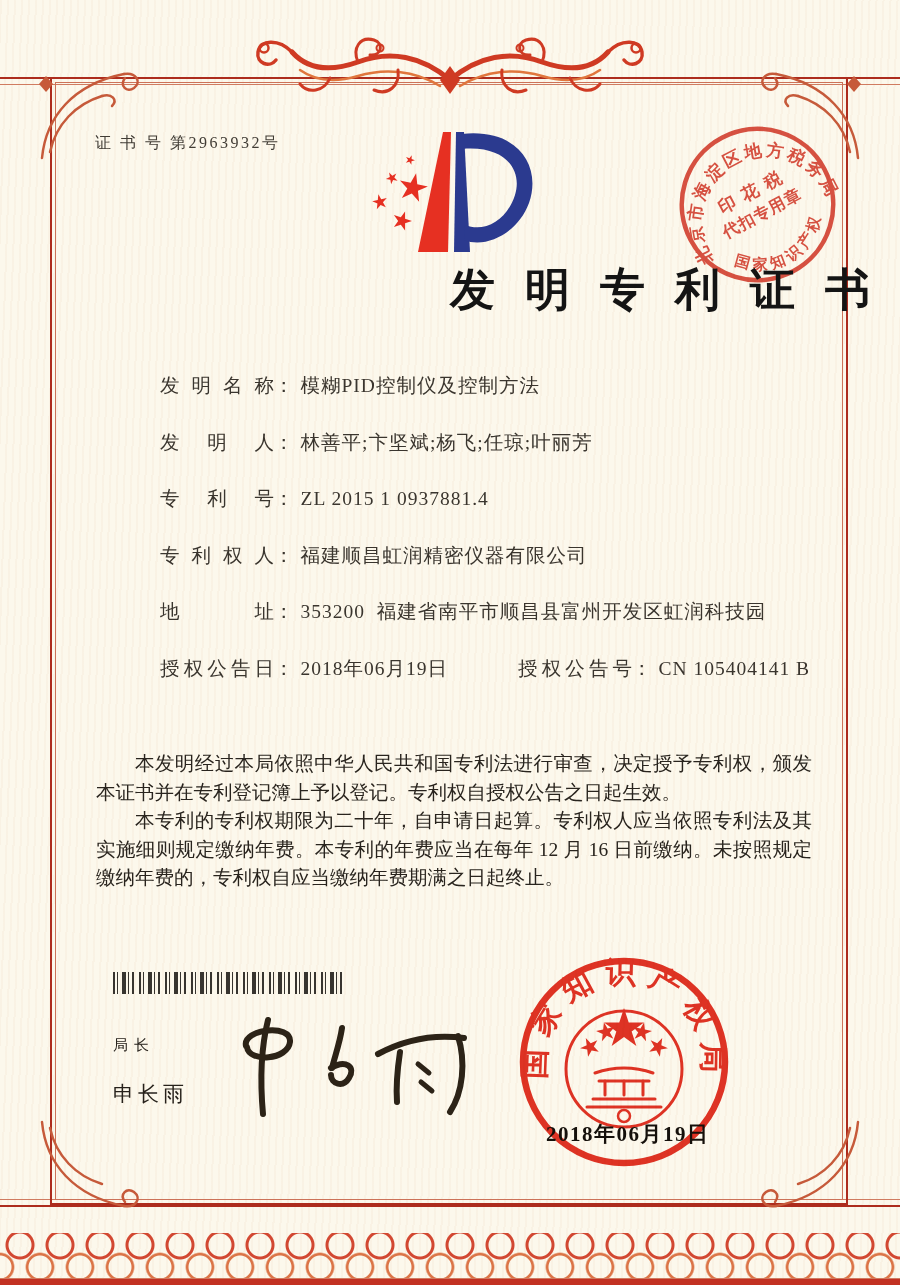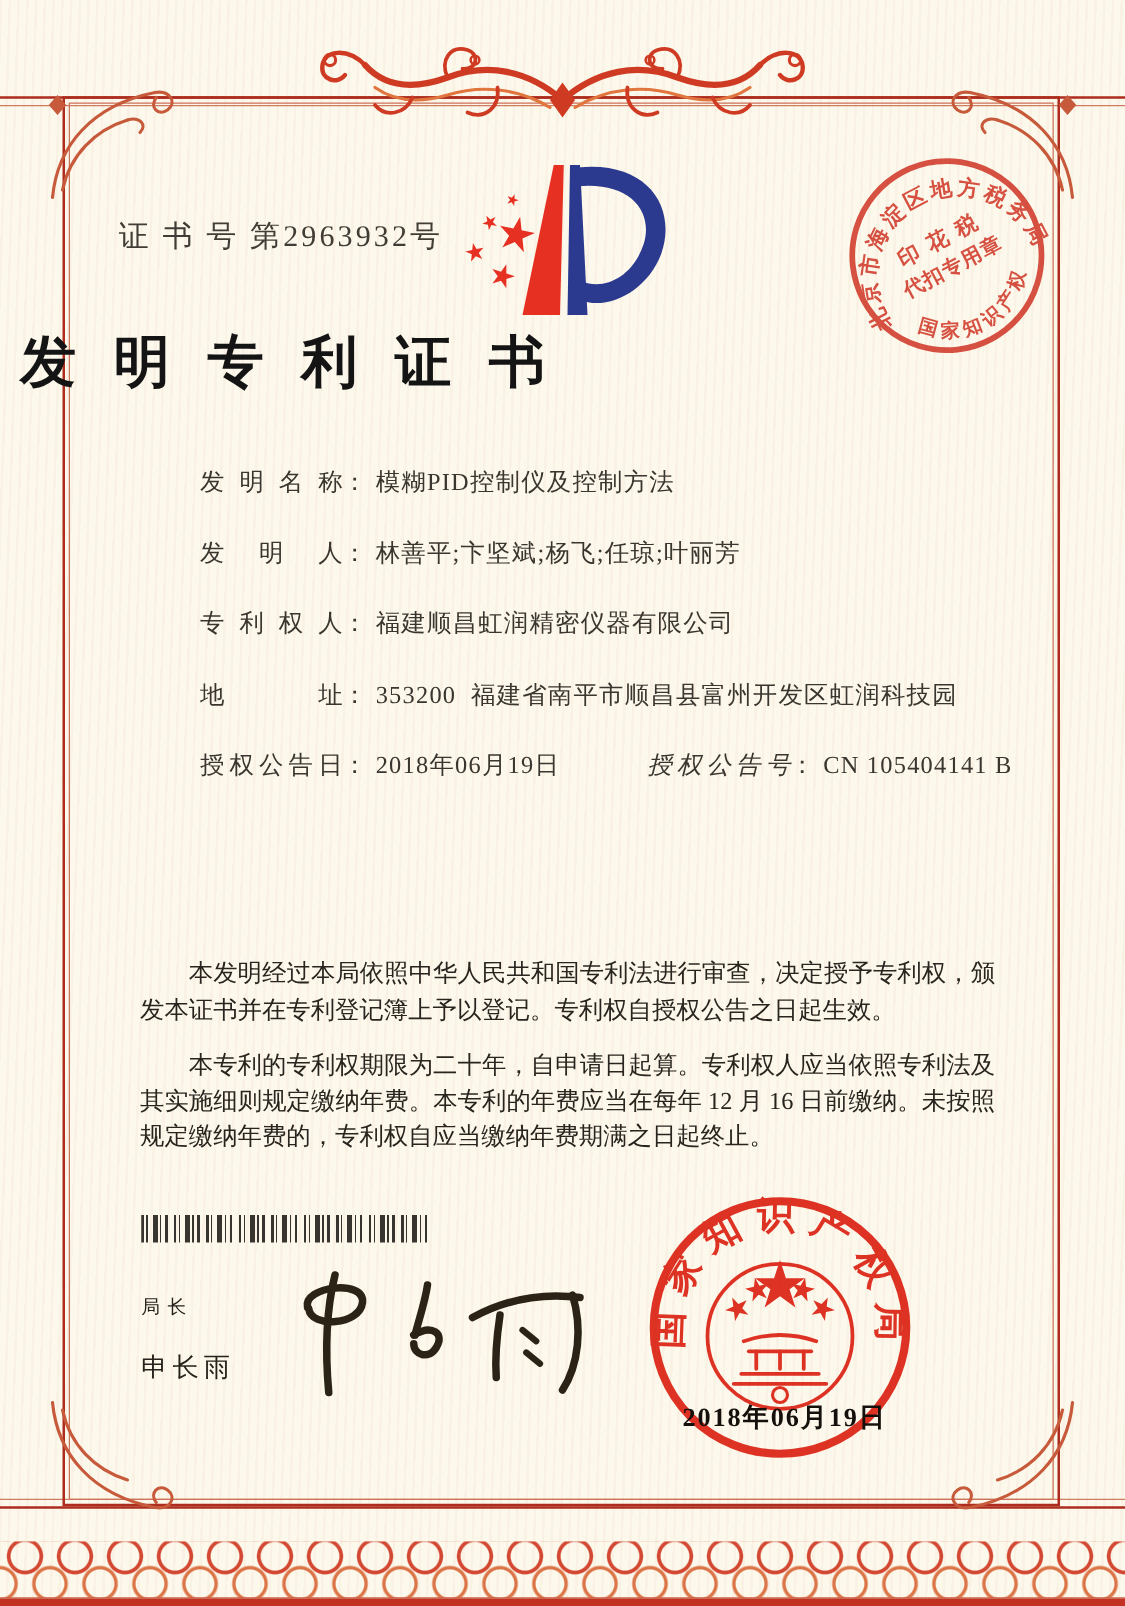--- a/index.html
+++ b/index.html
@@ -23,32 +23,32 @@
       radial-gradient(circle at 20px 12px, rgba(255,255,255,0) 11px, #cf3a23 12px, #cf3a23 14px, rgba(255,255,255,0) 15px),
       radial-gradient(circle at 0px 34px,  rgba(255,255,255,0) 11px, #d96a3a 12px, #d96a3a 13.5px, rgba(255,255,255,0) 15px),
       radial-gradient(circle at 40px 34px, rgba(255,255,255,0) 11px, #d96a3a 12px, #d96a3a 13.5px, rgba(255,255,255,0) 15px);
     background-size:40px 46px;}
   .bottom-edge{position:absolute;left:0;right:0;bottom:0;height:6px;
     border-top:1px solid #d07b60;background:#c23122;}
 
   .ornament{color:#cf3a23;}
 
   
-  .cert-number{left:95px;top:133px;font-size:24px;letter-spacing:2.5px;color:#413c35;margin-top:40px;}
-  .title{left:0;top:260px;width:100%;text-align:left;font-size:45px;font-weight:700;
+  .cert-number{left:95px;top:133px;font-size:16px;letter-spacing:2.5px;color:#413c35;}
+  .title{left:0;top:260px;width:100%;text-align:right;font-size:45px;font-weight:700;
          letter-spacing:30px;padding-left:16px;box-sizing:border-box;color:#141414;}
   .fields{left:112px;top:372px;width:700px;font-size:19.5px;color:#3a352e;}
   .field-row{height:56.5px;white-space:nowrap;}
   .field-label{display:inline-block;width:114px;text-align:justify;text-align-last:justify;vertical-align:top;margin-left:48px;}
   .field-colon{margin-right:7px;}
   .field-value{letter-spacing:1px;white-space:pre-wrap;}
-  .pair2{margin-left:70px;font-style:italic;}
+  .pair2{margin-left:70px;}
   .paragraphs{left:96px;top:750px;width:716px;font-size:19.5px;line-height:28.5px;
               color:#29241e;text-align:justify;}
-  .paragraphs p{margin:16px;text-indent:2em;}
+  .paragraphs p{margin:0;text-indent:2em;}
 
   .barcode{left:113px;top:972px;width:229px;height:22px;opacity:.88;
     background:repeating-linear-gradient(90deg,
       #1d1a16 0 2px, transparent 2px 4px,
       #1d1a16 4px 5px, transparent 5px 9px,
       #1d1a16 9px 13px, transparent 13px 15px,
       #1d1a16 15px 16px, transparent 16px 19px,
       #1d1a16 19px 21px, transparent 21px 26px);}
 
   .sig-role{left:113px;top:1036px;font-size:15px;letter-spacing:6px;color:#26211b;}
@@ -163,20 +163,23 @@
   </svg>
 
   <div class="abs title">发明专利证书</div>
 
   <div class="abs fields">
     <div class="field-row">
       <span class="field-label">发明名称</span><span class="field-colon">：</span><span class="field-value">模糊PID控制仪及控制方法</span>
     </div>
     <div class="field-row">
       <span class="field-label">发明人</span><span class="field-colon">：</span><span class="field-value">林善平;卞坚斌;杨飞;任琼;叶丽芳</span>
+    </div>
+    <div class="field-row">
+      <span class="field-label">专利号</span><span class="field-colon">：</span><span class="field-value">ZL 2015 1 0937881.4</span>
     </div>
     <div class="field-row">
       <span class="field-label">专利权人</span><span class="field-colon">：</span><span class="field-value">福建顺昌虹润精密仪器有限公司</span>
     </div>
     <div class="field-row">
       <span class="field-label">地址</span><span class="field-colon">：</span><span class="field-value">353200  福建省南平市顺昌县富州开发区虹润科技园</span>
     </div>
     <div class="field-row">
       <span class="field-label">授权公告日</span><span class="field-colon">：</span><span class="field-value">2018年06月19日</span><span class="field-label pair2">授权公告号</span><span class="field-colon">：</span><span class="field-value">CN 105404141 B</span>
     </div>

